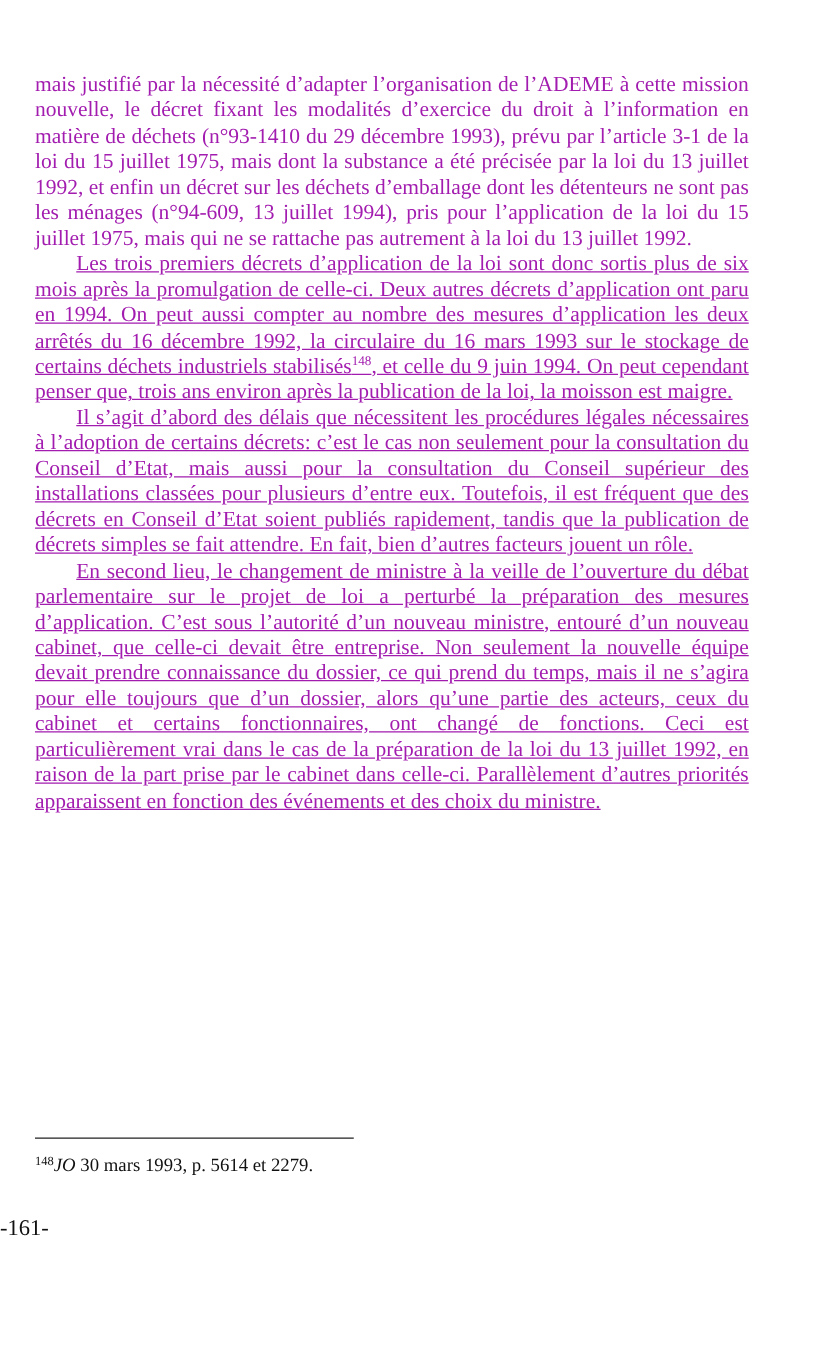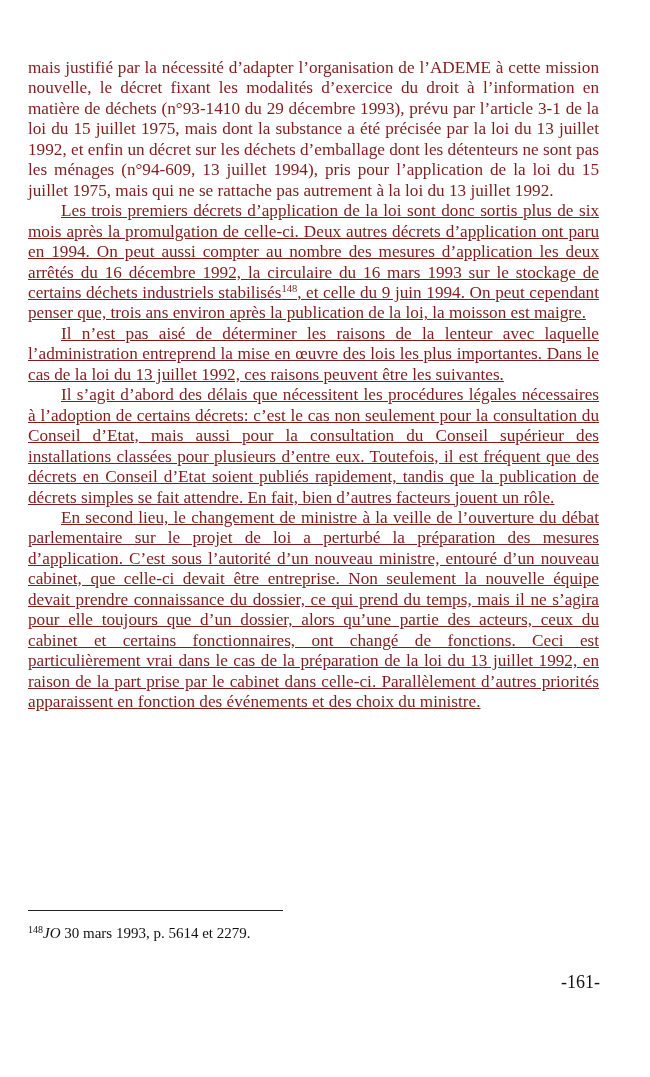--- a/index.html
+++ b/index.html
@@ -1,48 +1,47 @@
 <!DOCTYPE html>
 <html><head>
 <meta charset="utf-8">
 <style>
   html, body { margin: 0; padding: 0; background: #ffffff; }
   body { width: 650px; height: 1077px; position: relative; overflow: hidden; }
   .page {
     position: absolute; left: 28px; top: 58px; width: 571px;
     font-family: "Liberation Serif", "DejaVu Serif", serif;
-    font-size: 17.2px; line-height: 20.45px; color: #7f1d1d;
+    font-size: 17.2px; line-height: 20.45px; color: #a21caf;
   }
   .para { margin: 0; text-align: justify; text-indent: 0; }
   .para.indent { text-indent: 33px; text-decoration: underline; }
   sup { font-size: 10.5px; line-height: 0; vertical-align: 6px; }
   .footnote-rule {
     position: absolute; left: 28px; top: 910px; width: 255px; height: 0;
     border-top: 1px solid #222;
   }
   .footnote {
     position: absolute; left: 28px; top: 925px;
     font-family: "Liberation Serif", "DejaVu Serif", serif;
     font-size: 15px; color: #111;
   }
   .footnote sup { font-size: 10px; vertical-align: 5px; }
   .footnote i { font-style: italic; text-align: right; }
   .page-number {
-    position: absolute; left: 0; width: 600px; top: 972px; text-align: right;
+    position: absolute; left: 0; width: 600px; top: 972px; text-align: left;
     font-family: "Liberation Serif", "DejaVu Serif", serif;
     font-size: 18px; color: #111;
   }
 </style>
 </head>
 <body>
 
 <div class="page">
   <p class="para">mais justifié par la nécessité d’adapter l’organisation de l’ADEME à cette mission nouvelle, le décret fixant les modalités d’exercice du droit à l’information en matière de déchets (n°93-1410 du 29 décembre 1993), prévu par l’article 3-1 de la loi du 15 juillet 1975, mais dont la substance a été précisée par la loi du 13 juillet 1992, et enfin un décret sur les déchets d’emballage dont les détenteurs ne sont pas les ménages (n°94-609, 13 juillet 1994), pris pour l’application de la loi du 15 juillet 1975, mais qui ne se rattache pas autrement à la loi du 13 juillet 1992.</p>
   <p class="para indent"><span>Les trois premiers décrets d’application de la loi sont donc sortis plus de six mois après la promulgation de celle-ci. Deux autres décrets d’application ont paru en 1994. On peut aussi compter au nombre des mesures d’application les deux arrêtés du 16 décembre 1992, la circulaire du 16 mars 1993 sur le stockage de certains déchets industriels stabilisés</span><sup>148</sup><span>, et celle du 9 juin 1994. On peut cependant penser que, trois ans environ après la publication de la loi, la moisson est maigre.</span></p>
-  <p class="para indent">Il n’est pas aisé de déterminer les raisons de la lenteur avec laquelle l’administration entreprend la mise en œuvre des lois les plus importantes. Dans le cas de la loi du 13 juillet 1992, ces raisons peuvent être les suivantes.</p>
   <p class="para indent">Il s’agit d’abord des délais que nécessitent les procédures légales nécessaires à l’adoption de certains décrets: c’est le cas non seulement pour la consultation du Conseil d’Etat, mais aussi pour la consultation du Conseil supérieur des installations classées pour plusieurs d’entre eux. Toutefois, il est fréquent que des décrets en Conseil d’Etat soient publiés rapidement, tandis que la publication de décrets simples se fait attendre. En fait, bien d’autres facteurs jouent un rôle.</p>
   <p class="para indent">En second lieu, le changement de ministre à la veille de l’ouverture du débat parlementaire sur le projet de loi a perturbé la préparation des mesures d’application. C’est sous l’autorité d’un nouveau ministre, entouré d’un nouveau cabinet, que celle-ci devait être entreprise. Non seulement la nouvelle équipe devait prendre connaissance du dossier, ce qui prend du temps, mais il ne s’agira pour elle toujours que d’un dossier, alors qu’une partie des acteurs, ceux du cabinet et certains fonctionnaires, ont changé de fonctions. Ceci est particulièrement vrai dans le cas de la préparation de la loi du 13 juillet 1992, en raison de la part prise par le cabinet dans celle-ci. Parallèlement d’autres priorités apparaissent en fonction des événements et des choix du ministre.</p>
 </div>
 
 <div class="footnote-rule"></div>
 
 <div class="footnote"><sup>148</sup><i>JO</i><span> 30 mars 1993, p. 5614 et 2279.</span></div>
 
 <div class="page-number">-161-</div>
 

